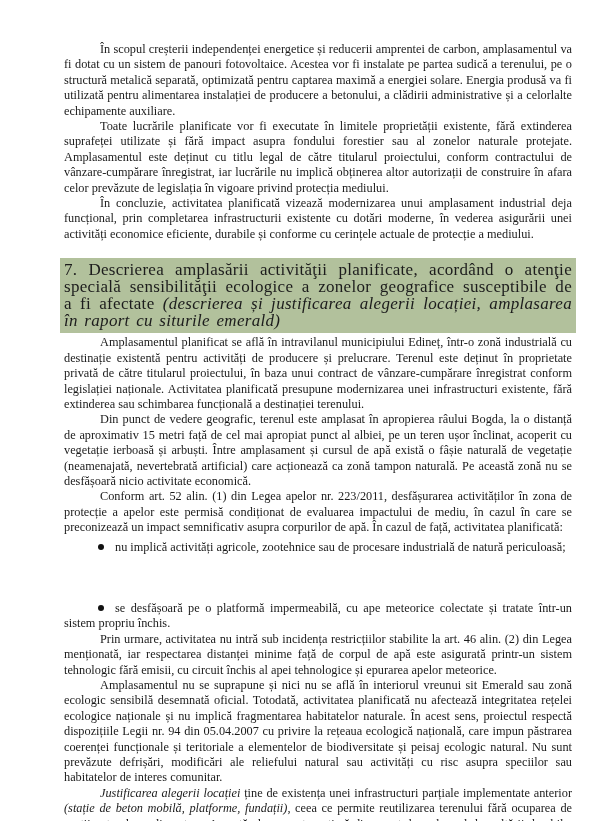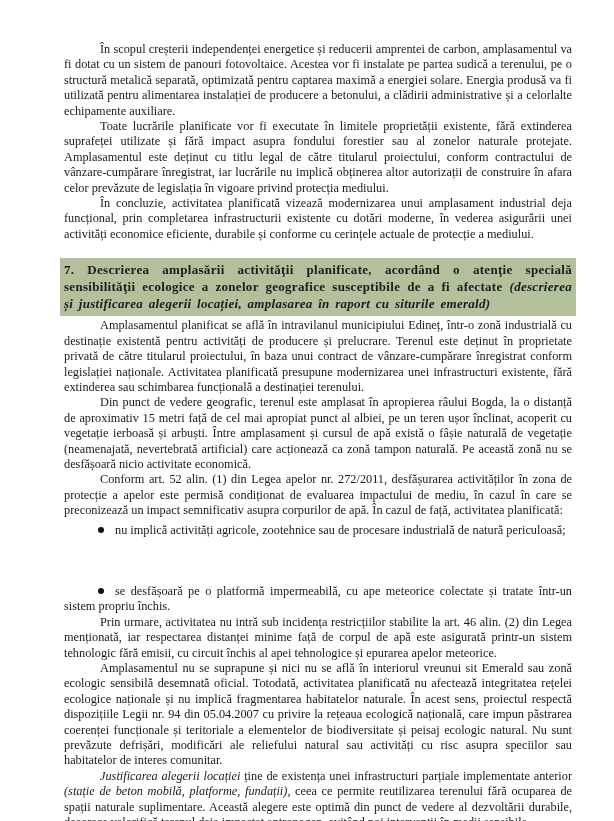--- a/index.html
+++ b/index.html
@@ -5,21 +5,21 @@
   html, body { margin: 0; padding: 0; background: #ffffff; }
   body { width: 614px; height: 821px; overflow: hidden; position: relative; }
   .page {
     position: absolute; left: 64px; top: 42px; width: 508px;
     font-family: "Liberation Serif", serif; font-size: 12.3px; line-height: 15.4px;
     color: #1a1a1a; text-align: justify;
   }
   .para { margin: 0; text-indent: 36px; }
   .section-header {
     position: relative; margin: 16px -4px 2px -4px; padding: 3px 4px 4px 4px;
-    background: #b2c19c; font-weight: bold; font-size: 13px; line-height: 17px;
+    background: #b2c19c; font-weight: normal; font-size: 17px; line-height: 17px;
     letter-spacing: 0.3px; word-spacing: 2px; color: #1c1c1c;
   }
   .section-header .it { font-style: italic; }
   .bullets { list-style: none; margin: 4px 0 0 0; padding: 0; }
   .bullets li { position: relative; padding-left: 51px; margin-bottom: 6px; text-indent: 0; }
   .bullets li .dot {
     position: absolute; left: 34px; top: 4px; width: 6px; height: 6px; border-radius: 50%;
     background: #111;
   }
   .bullets li.wrap { padding-left: 0; text-indent: 51px; margin-bottom: 0; margin-top: 46px; }
@@ -34,21 +34,21 @@
   <p class="para">În scopul creșterii independenței energetice și reducerii amprentei de carbon, amplasamentul va fi dotat cu un sistem de panouri fotovoltaice. Acestea vor fi instalate pe partea sudică a terenului, pe o structură metalică separată, optimizată pentru captarea maximă a energiei solare. Energia produsă va fi utilizată pentru alimentarea instalației de producere a betonului, a clădirii administrative și a celorlalte echipamente auxiliare.</p>
   <p class="para">Toate lucrările planificate vor fi executate în limitele proprietății existente, fără extinderea suprafeței utilizate și fără impact asupra fondului forestier sau al zonelor naturale protejate. Amplasamentul este deținut cu titlu legal de către titularul proiectului, conform contractului de vânzare-cumpărare înregistrat, iar lucrările nu implică obținerea altor autorizații de construire în afara celor prevăzute de legislația în vigoare privind protecția mediului.</p>
   <p class="para">În concluzie, activitatea planificată vizează modernizarea unui amplasament industrial deja funcțional, prin completarea infrastructurii existente cu dotări moderne, în vederea asigurării unei activități economice eficiente, durabile și conforme cu cerințele actuale de protecție a mediului.</p>
 
   <div class="section-header" style="background: rgb(178, 193, 156);">
     <span>7. Descrierea amplasării activităţii planificate, acordând o atenţie specială sensibilităţii ecologice a zonelor geografice susceptibile de a fi afectate </span><span class="it">(descrierea și justificarea alegerii locației, amplasarea în raport cu siturile emerald)</span>
   </div>
 
   <p class="para">Amplasamentul planificat se află în intravilanul municipiului Edineț, într-o zonă industrială cu destinație existentă pentru activități de producere și prelucrare. Terenul este deținut în proprietate privată de către titularul proiectului, în baza unui contract de vânzare-cumpărare înregistrat conform legislației naționale. Activitatea planificată presupune modernizarea unei infrastructuri existente, fără extinderea sau schimbarea funcțională a destinației terenului.</p>
   <p class="para">Din punct de vedere geografic, terenul este amplasat în apropierea râului Bogda, la o distanță de aproximativ 15 metri față de cel mai apropiat punct al albiei, pe un teren ușor înclinat, acoperit cu vegetație ierboasă și arbuști. Între amplasament și cursul de apă există o fâșie naturală de vegetație (neamenajată, nevertebrată artificial) care acționează ca zonă tampon naturală. Pe această zonă nu se desfășoară nicio activitate economică.</p>
-  <p class="para">Conform art. 52 alin. (1) din Legea apelor nr. 272/2011, desfășurarea activităților în zona de protecție a apelor este permisă condiționat de evaluarea impactului de mediu, în cazul în care se preconizează un impact semnificativ asupra corpurilor de apă. În cazul de față, activitatea planificată:</p>
+  <p class="para">Conform art. 52 alin. (1) din Legea apelor nr. 223/2011, desfășurarea activităților în zona de protecție a apelor este permisă condiționat de evaluarea impactului de mediu, în cazul în care se preconizează un impact semnificativ asupra corpurilor de apă. În cazul de față, activitatea planificată:</p>
 
   <ul class="bullets">
     <li><span class="dot"></span><span>nu implică activități agricole, zootehnice sau de procesare industrială de natură periculoasă;</span></li>
     <li class="wrap"><span class="dot"></span><span>se desfășoară pe o platformă impermeabilă, cu ape meteorice colectate și tratate într-un sistem propriu închis.</span></li>
   </ul>
 
   <p class="para">Prin urmare, activitatea nu intră sub incidența restricțiilor stabilite la art. 46 alin. (2) din Legea menționată, iar respectarea distanței minime față de corpul de apă este asigurată printr-un sistem tehnologic fără emisii, cu circuit închis al apei tehnologice și epurarea apelor meteorice.</p>
   <p class="para">Amplasamentul nu se suprapune și nici nu se află în interiorul vreunui sit Emerald sau zonă ecologic sensibilă desemnată oficial. Totodată, activitatea planificată nu afectează integritatea rețelei ecologice naționale și nu implică fragmentarea habitatelor naturale. În acest sens, proiectul respectă dispozițiile Legii nr. 94 din 05.04.2007 cu privire la rețeaua ecologică națională, care impun păstrarea coerenței funcționale și teritoriale a elementelor de biodiversitate și peisaj ecologic natural. Nu sunt prevăzute defrișări, modificări ale reliefului natural sau activități cu risc asupra speciilor sau habitatelor de interes comunitar.</p>
 
   <p class="para"><span class="bi">Justificarea alegerii locației</span><span> ține de existența unei infrastructuri parțiale implementate anterior </span><span class="i">(stație de beton mobilă, platforme, fundații)</span><span>, ceea ce permite reutilizarea terenului fără ocuparea de spații naturale suplimentare. Această alegere este optimă din punct de vedere al dezvoltării durabile, deoarece valorifică terenul deja impactat antropogen, evitând noi intervenții în medii sensibile.</span></p>

